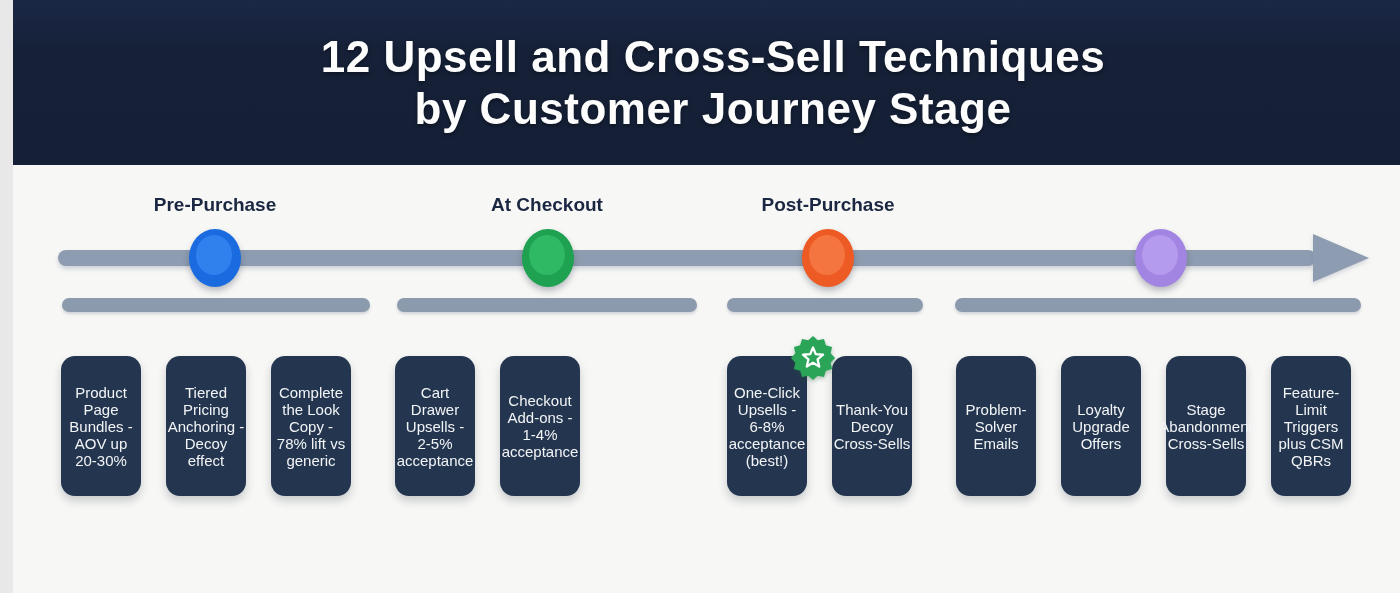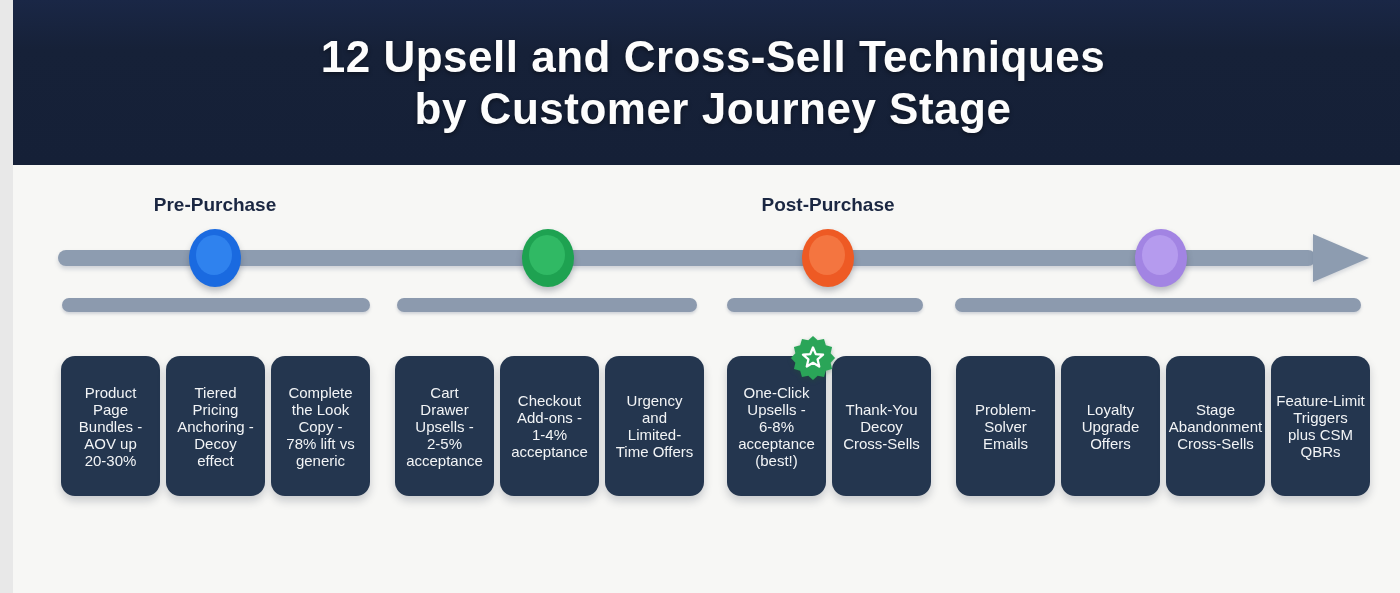--- a/index.html
+++ b/index.html
@@ -48,21 +48,21 @@
   .dot-blue{background:#1a6ae0;}  .dot-blue .inner{background:#2f82ee;}
   .dot-green{background:#1ea251;} .dot-green .inner{background:#30b964;}
   .dot-orange{background:#ee5a24;}.dot-orange .inner{background:#f47540;}
   .dot-purple{background:#a284e3;}.dot-purple .inner{background:#b59bee;}
   .group-bar{
     position:absolute;top:298px;height:14px;border-radius:7px;background:#8c9aae;
     box-shadow:0 2px 3px rgba(90,105,130,.25);
   }
   
   .card{
-    position:absolute;top:356px;width:99px;height:140px;
+    position:absolute;top:356px;width:80px;height:140px;
     background:#24364f;border-radius:14px;
     box-shadow:0 5px 8px rgba(35,45,65,.22);
     display:flex;align-items:center;justify-content:center;
     color:#f2f4f6;font-size:15px;line-height:17px;text-align:center;
     white-space:pre-line;padding:4px 1px;box-sizing:border-box;
   }
   .badge{
     position:absolute;left:777px;top:335px;width:46px;height:46px;z-index:3;
     filter:drop-shadow(0 2px 2px rgba(30,90,50,.35));
   }
@@ -70,20 +70,21 @@
 </head>
 <body>
 
 <div class="page">
 
   <div class="header">
     <h1 class="title"><span>12 Upsell and Cross-Sell Techniques</span><br><span>by Customer Journey Stage</span></h1>
   </div>
 
   <div class="stage-label" style="left:202px">Pre-Purchase</div>
+  <div class="stage-label" style="left:534px">At Checkout</div>
   <div class="stage-label" style="left:815px">Post-Purchase</div>
 
   <div class="tl-line"></div>
   <div class="tl-head"></div>
 
   <div class="dot dot-blue" style="left:202px">
       <div class="inner"></div>
     </div>
   <div class="dot dot-green" style="left:535px">
       <div class="inner"></div>
@@ -118,24 +119,20 @@
 
   <div class="card" style="left:382px">Cart
 Drawer
 Upsells -
 2-5%
 acceptance</div>
   <div class="card" style="left:487px">Checkout
 Add-ons -
 1-4%
 acceptance</div>
-  <div class="card" style="left:592px">Urgency
-and
-Limited-
-Time Offers</div>
 
   <div class="card" style="left:714px">One-Click
 Upsells -
 6-8%
 acceptance
 (best!)</div>
   <div class="card" style="left:819px">Thank-You
 Decoy
 Cross-Sells</div>
 

